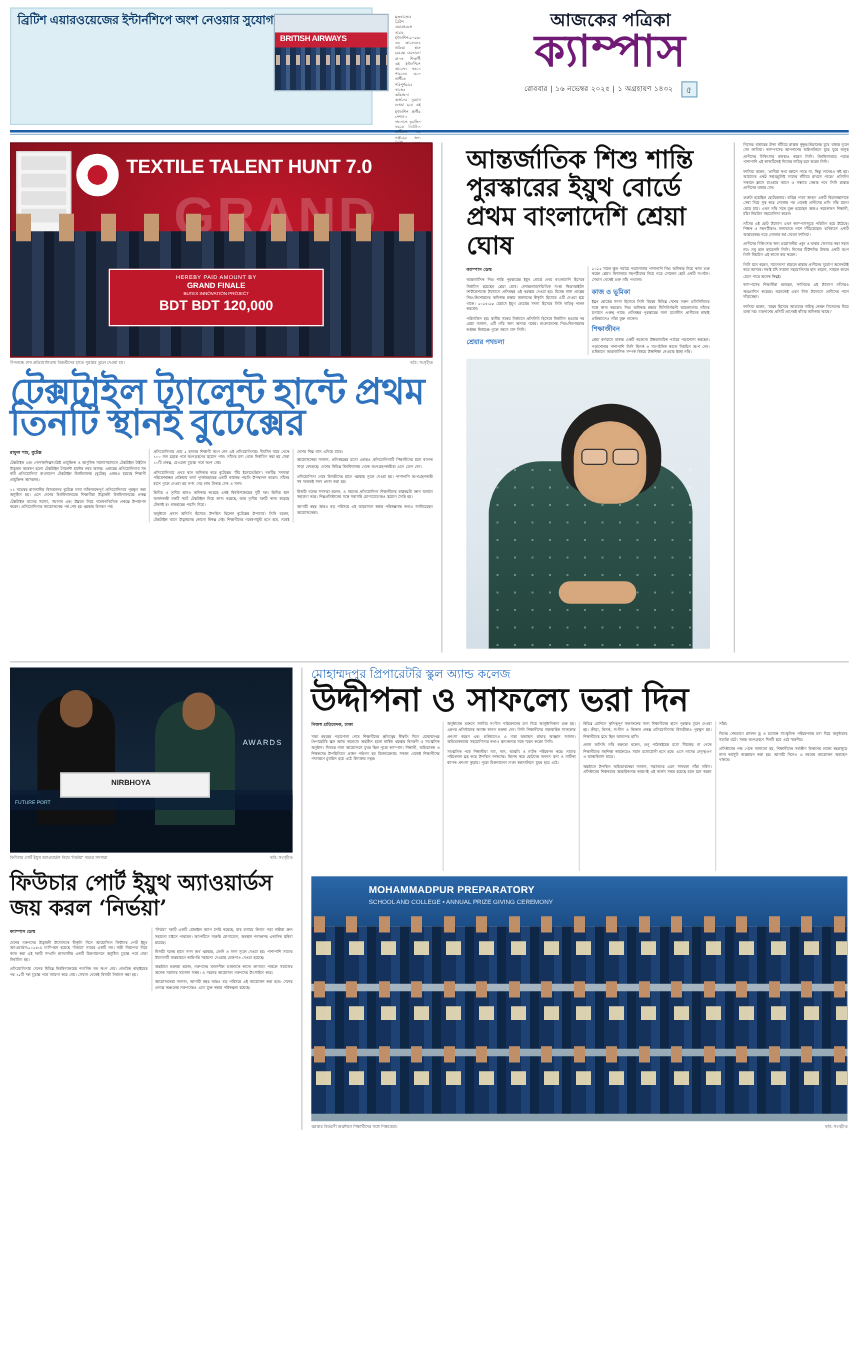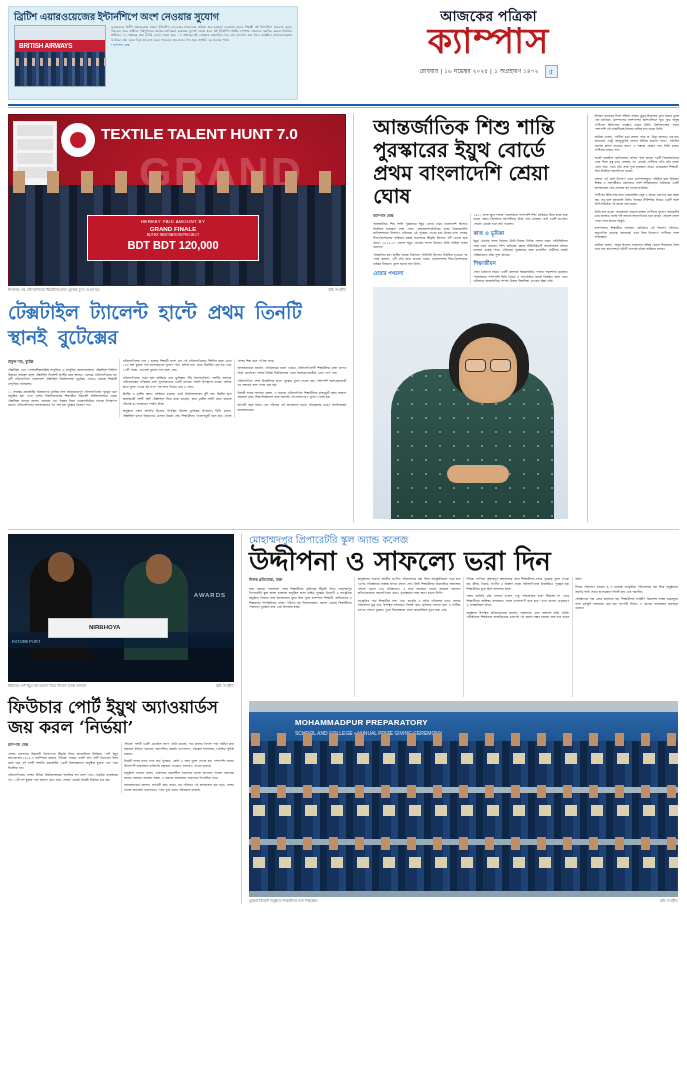--- a/index.html
+++ b/index.html
@@ -19,21 +19,21 @@
     font-size:3.0px; line-height:4.6px; text-align:justify;
     color:#2b2b2b; letter-spacing:0px; word-spacing:0.3px;
     font-family:"DejaVu Sans",sans-serif;
   }
   .body-text p { margin:0 0 3px 0; }
 
   
   .masthead { display:flex; height:100px; padding-top:6px; }
   .promo {
     width:290px; background:#ddeef5; border:0.6px solid #bcd9e5;
-    padding:4px 5px 3px 5px; display:flex; flex-direction:column;
+    padding:4px 5px 3px 5px; display:flex; flex-direction:row;
   }
   .promo-title {
     font-size:9.6px; font-weight:bold; color:#123f6b;
     font-family:"Liberation Sans",sans-serif; line-height:11px;
     margin-bottom:3px; white-space:nowrap;
   }
   .promo-row { display:flex; gap:5px; flex:1; }
   .promo-photo {
     width:92px; height:62px; flex:none; position:relative; overflow:hidden;
     background:linear-gradient(#cfd9e3 0%, #b9c6d4 45%, #8e9fb2 100%);
@@ -56,22 +56,22 @@
   .promo-copy .body-text { font-size:2.9px; line-height:4.2px; }
   .promo-credit { font-size:3px; color:#3c6ea5; margin-top:1px; }
 
   .brandzone { flex:1; display:flex; flex-direction:column; align-items:center;
                justify-content:flex-start; padding-top:2px; }
   .brand-sub {
     font-size:14px; font-weight:bold; color:#0f172a; letter-spacing:0.4px;
     font-family:Liberation Sans, sans-serif; line-height:16px;
   }
   .brand-main {
-    font-size:35px; font-weight:bold; color:#b91c1c; line-height:38px;
-    font-family:Liberation Serif, serif; letter-spacing:1px; margin-top:-1px;
+    font-size:35px; font-weight:bold; color:#701a75; line-height:38px;
+    font-family:Liberation Sans, sans-serif; letter-spacing:1px; margin-top:-1px;
   }
   .dateline-wrap { display:flex; align-items:center; gap:6px; margin-top:4px; }
   .dateline { font-size:5.6px; color:#333; letter-spacing:0.2px; font-family:"DejaVu Sans",sans-serif; }
   .pagebadge {
     width:13px; height:13px; border:0.7px solid #7fb0c9; background:#e3f0f6;
     color:#17527e; font-size:7px; display:flex; align-items:center; justify-content:center;
     font-family:"DejaVu Serif",serif;
   }
   .side-teaser { width:92px; flex:none; margin-left:6px; }
   .side-teaser-photo {
@@ -127,22 +127,22 @@
   .lp-check .c2 { color:#fff; font-size:6.2px; font-weight:bold; text-align:center; margin-top:1px;
     font-family:"Liberation Sans",sans-serif; }
   .lp-check .c3 { color:#fff; font-size:3.6px; text-align:center; margin-top:1px;
     font-family:"Liberation Sans",sans-serif; }
   .lp-check .c4 { color:#fff; font-size:11px; font-weight:bold; text-align:center; margin-top:2px;
     font-family:"Liberation Sans",sans-serif; }
   .caption-row { display:flex; justify-content:space-between; font-size:3.3px; color:#555;
                  margin-top:2px; font-family:"DejaVu Sans",sans-serif; }
 
   .headline-blue {
-    color:#2f72bd; font-family:Liberation Mono, monospace; font-weight:bold;
-    font-size:19px; line-height:25px; margin:9px 0 7px 0; letter-spacing:-0.2px;
+    color:#2f72bd; font-family:Liberation Serif, serif; font-weight:bold;
+    font-size:29px; line-height:25px; margin:9px 0 7px 0; letter-spacing:-0.2px;
   }
   .headline-black {
     color:#111; font-family:"DejaVu Serif",serif; font-weight:bold;
     font-size:20px; line-height:23px; margin:2px 0 5px 0;
   }
   .kicker {
     color:#2f72bd; font-family:"DejaVu Sans",sans-serif; font-weight:normal;
     font-size:9.6px; line-height:11px; margin-bottom:1px;
   }
   .headline-mid {
@@ -205,21 +205,21 @@
   .aw-award { position:absolute; right:8px; top:58px; font-size:6px; color:#cfe6f2;
     font-family:"Liberation Sans",sans-serif; letter-spacing:1px; }
   .aw-check { position:absolute; left:40px; bottom:44px; width:120px; height:20px;
     background:#f2f2f2; border:1px solid #ccc; }
   .aw-check span { font-size:6px; color:#222; position:absolute; left:40px; top:5px;
     font-family:"Liberation Sans",sans-serif; font-weight:bold; }
 
   
   .group-photo { width:100%; height:196px; position:relative; overflow:hidden;
     background:linear-gradient(#b9c4cc,#9fb0bb 60%,#8ba0ad); }
-  .gp-banner { position:absolute; left:0; right:0; top:11px; height:40px;
+  .gp-banner { position:absolute; left:0; right:0; top:0; height:40px;
     background:linear-gradient(#2a66a8,#1c4e86);padding-left:32px; }
   .gp-banner span { position:absolute; left:46px; top:6px; color:#fff; font-size:8px;
     font-weight:bold; font-family:"Liberation Sans",sans-serif; letter-spacing:.2px; }
   .gp-banner small { position:absolute; left:46px; top:18px; color:#d9e8f6; font-size:5px;
     font-family:"Liberation Sans",sans-serif; }
   .gp-rows { position:absolute; left:0; right:0; bottom:0; height:156px; }
   .gp-row { position:absolute; left:0; right:0; height:46px;
     background:repeating-linear-gradient(90deg,#15325c 0 12px,#1d4273 12px 19px,#0f2747 19px 26px); }
   .gp-row:after { content:""; position:absolute; left:0; right:0; top:-8px; height:13px;
     background:repeating-linear-gradient(90deg,transparent 0 2px,#c08f67 2px 11px,transparent 11px 26px); }

